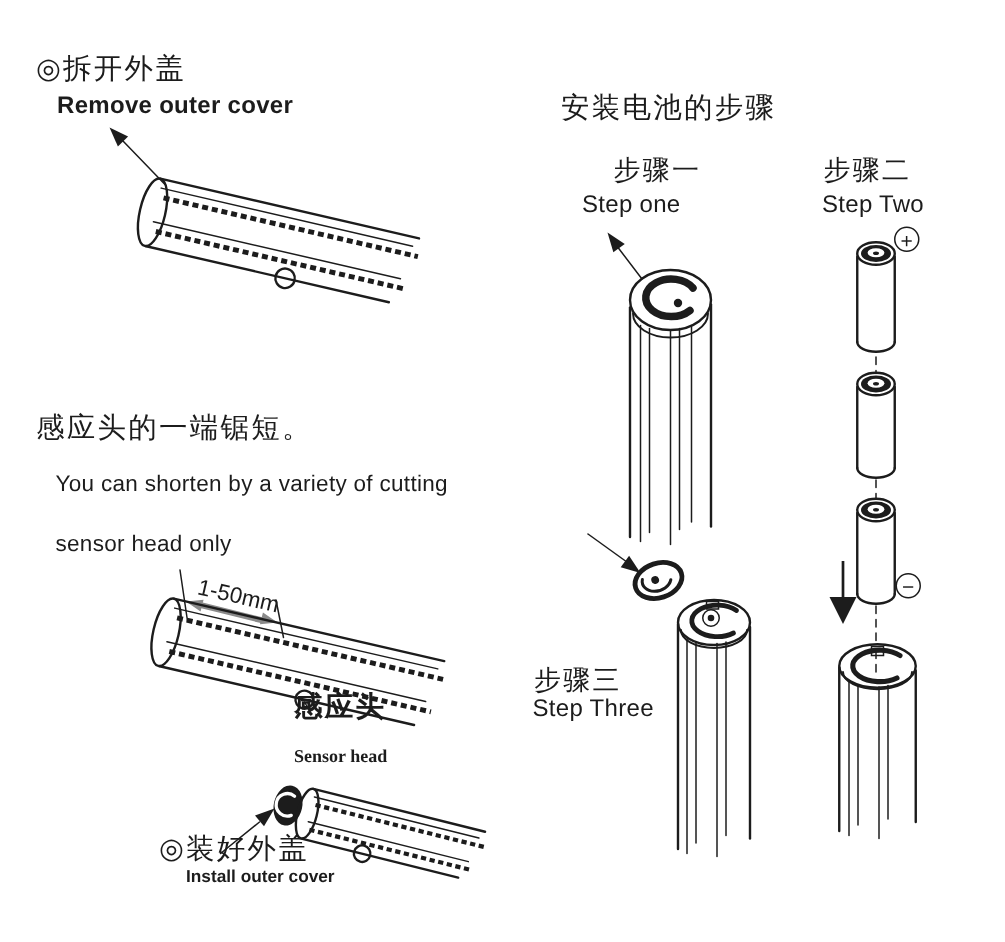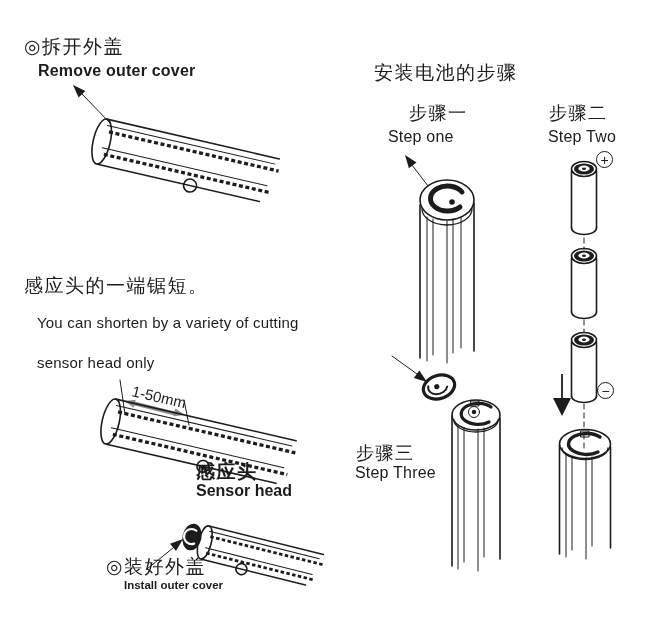--- a/index.html
+++ b/index.html
@@ -71,21 +71,21 @@
       <path class="knurl" d="M10,12 H192"></path>
       <path class="thin" d="M7,29 H184"></path>
       <path class="knurl" d="M10,35 H189"></path>
       <path class="ln" d="M6,46 H180"></path>
       <circle class="ln" cx="105" cy="46" r="6" fill="#fff"></circle>
     </g>
     <line class="thin" x1="118" y1="96" x2="122" y2="103"></line>
   </svg>
 
   <div class="txt zh" style="left:196px;top:461px;font-weight:600;">感应头</div>
-  <div class="txt small-b" style="left:196px;top:482px;font-size:16px;">Sensor head</div>
+  <div class="txt small-b" style="left:196px;top:498px;font-size:12px;font-family:Liberation Serif, serif;">Sensor head</div>
 
   <svg style="left:95px;top:503px;" width="240" height="92" viewBox="0 0 240 92">
     <g>
       <line class="thin" x1="52" y1="66" x2="78" y2="45"></line>
       <polygon class="fillk" points="88,36 75,40.7 81,47.9"></polygon>
     </g>
     <g transform="translate(97,34) rotate(12)">
       <ellipse class="fillk" cx="0" cy="0" rx="9.5" ry="13.5"></ellipse>
       <path d="M 3,-7 A 7.5,7.5 0 1 0 3.5,6" fill="none" stroke="#fff" stroke-width="2.2" stroke-linecap="round"></path>
     </g>

